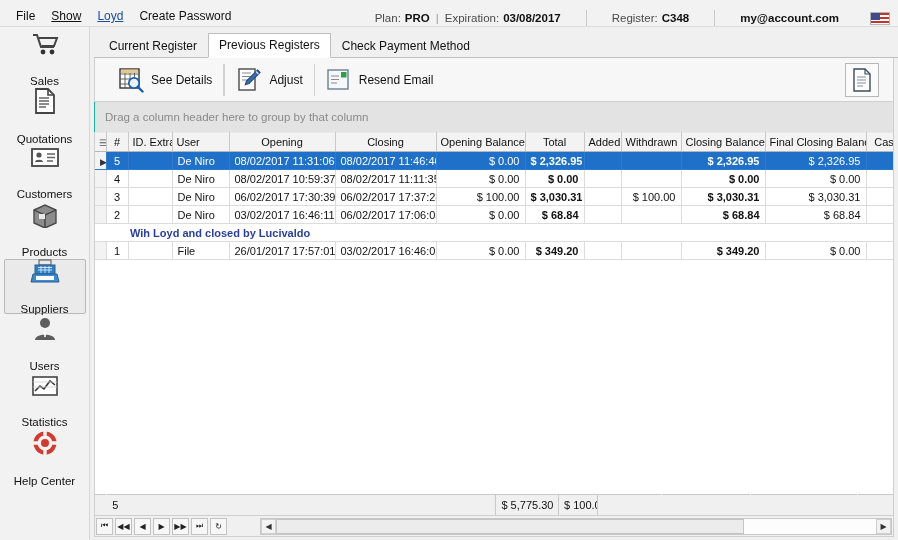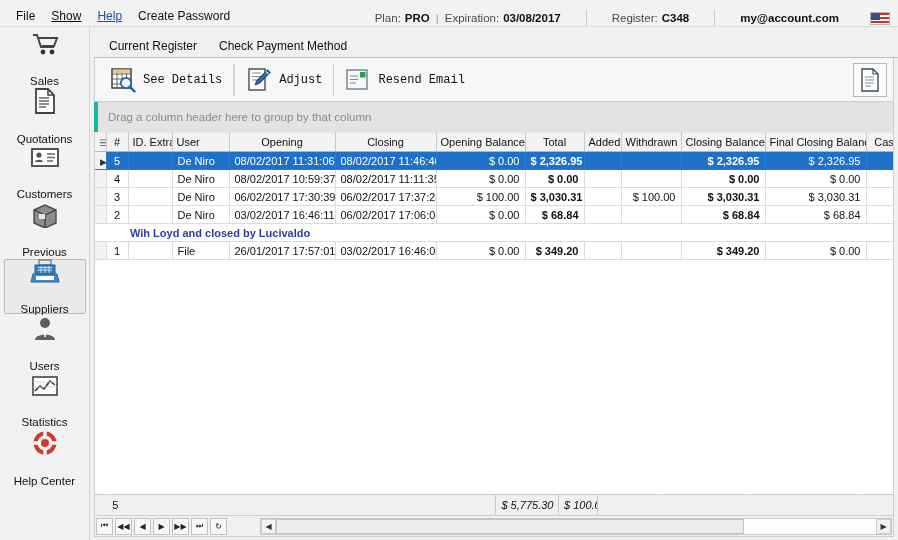--- a/index.html
+++ b/index.html
@@ -165,22 +165,21 @@
   
   #toolbar {
     height: 44px;
     flex: 0 0 44px;
     background: #f7f7f7;
     border: 1px solid #cfcfcf;
     border-top: none;
     margin-right: 4px;
     display: flex;
     align-items: center;
-    padding: 0 4px;
-    font-family: Liberation Mono, monospace;
+    padding: 0 12px;
   }
   .tb-btn {
     display: flex;
     align-items: center;
     gap: 7px;
     padding: 3px 11px;
     height: 38px;
     cursor: default;
     white-space: nowrap;
   }
@@ -193,21 +192,21 @@
     background: #fbfbfb;
     display: flex; align-items: center; justify-content: center;
     margin-right: 2px;
   }
 
   
   #grouppanel {
     height: 30px;
     flex: 0 0 30px;
     background: #e3e3e3;
-    border-left: 4px solid #14b8a6;
+    border-left: 1px solid #14b8a6;
     border-right: 1px solid #cfcfcf;
     margin-right: 4px;
     display: flex;
     align-items: center;
     padding-left: 10px;
     color: #8a8a8a;
     font-size: 11.5px;
   }
 
   
@@ -293,21 +292,21 @@
   table.footgrid td {
     height: 21px;
     border-right: 1px solid #c9c9c9;
     border-top: 1px solid #c9c9c9;
     background: #f0f0f0;
     padding: 0 5px;
     white-space: nowrap;
     overflow: hidden;
     color: #111;
   }
-  table.footgrid td.num { text-align: right; font-style: italic; }
+  table.footgrid td.num { text-align: right; }
   table.footgrid td.blank { border-right: 1px solid #f0f0f0; }
 
   
   #navbar {
     height: 21px;
     flex: 0 0 21px;
     margin-right: 4px;
     margin-bottom: 3px;
     background: #f0f0f0;
     border: 1px solid #cfcfcf;
@@ -358,21 +357,21 @@
   svg { display: block; }
 </style>
 </head>
 <body>
 
 <div id="app">
 
   <div id="menubar">
     <div class="menu-item"><span>File</span></div>
     <div class="menu-item"><span class="ul">Show</span></div>
-    <div class="menu-item link"><span class="ul">Help</span></div>
+    <div class="menu-item link"><span class="ul">Loyd</span></div>
     <div class="menu-item"><span>Create Password</span></div>
 
     <div id="menu-right">
       <div class="mr-cell">
         <span class="mr-label">Plan:</span>
         <span class="mr-value">PRO</span>
         <span class="mr-pipe">|</span>
         <span class="mr-label">Expiration:</span>
         <span class="mr-value">03/08/2017</span>
       </div>
@@ -432,21 +431,21 @@
       </div>
 
       <div class="side-item">
         <span class="side-ico">
           <svg width="30" height="26" viewBox="0 0 30 26">
             <path d="M4 8 l11-5 11 5 v13 l-11 5 -11-5 Z" fill="#8c8c8c" stroke="#4a4a4a" stroke-width="1.4"></path>
             <path d="M4 8 l11 5 11-5 M15 13 v13" fill="none" stroke="#3d3d3d" stroke-width="1.3"></path>
             <rect x="9" y="12" width="6" height="5" fill="#e8e8e8"></rect>
           </svg>
         </span>
-        <span class="side-label">Previous</span>
+        <span class="side-label">Products</span>
       </div>
 
 
       <div class="side-item selected">
         <span class="side-ico">
           <svg width="30" height="26" viewBox="0 0 30 26">
             <rect x="9" y="1" width="12" height="5" fill="#e9e9e9" stroke="#555" stroke-width="1"></rect>
             <rect x="5" y="6" width="20" height="9" fill="#2f7fc4" stroke="#2a5f8f" stroke-width="1"></rect>
             <path d="M8 8.5 h14 M8 11 h14 M11 7 v7 M15 7 v7 M19 7 v7" stroke="#ddeaf6" stroke-width="0.9"></path>
             <path d="M3 15 h24 l2 8 H1 Z" fill="#3c8ccd" stroke="#2a5f8f" stroke-width="1"></path>
@@ -489,20 +488,21 @@
         </span>
         <span class="side-label">Help Center</span>
       </div>
 
     </div>
 
     <div id="content">
 
       <div id="tabs">
         <div class="tab"><span>Current Register</span></div>
+        <div class="tab active"><span>Previous Registers</span></div>
         <div class="tab"><span>Check Payment Method</span></div>
       </div>
 
       <div id="toolbar">
 
         <div class="tb-btn">
           <span>
             <svg width="26" height="26" viewBox="0 0 26 26">
               <rect x="2" y="2" width="19" height="19" fill="#fff" stroke="#333" stroke-width="1.4"></rect>
               <path d="M2 7 h19 M2 12 h19 M2 17 h19 M7 2 v19 M12 2 v19 M16.5 2 v19" stroke="#555" stroke-width="0.9"></path>

